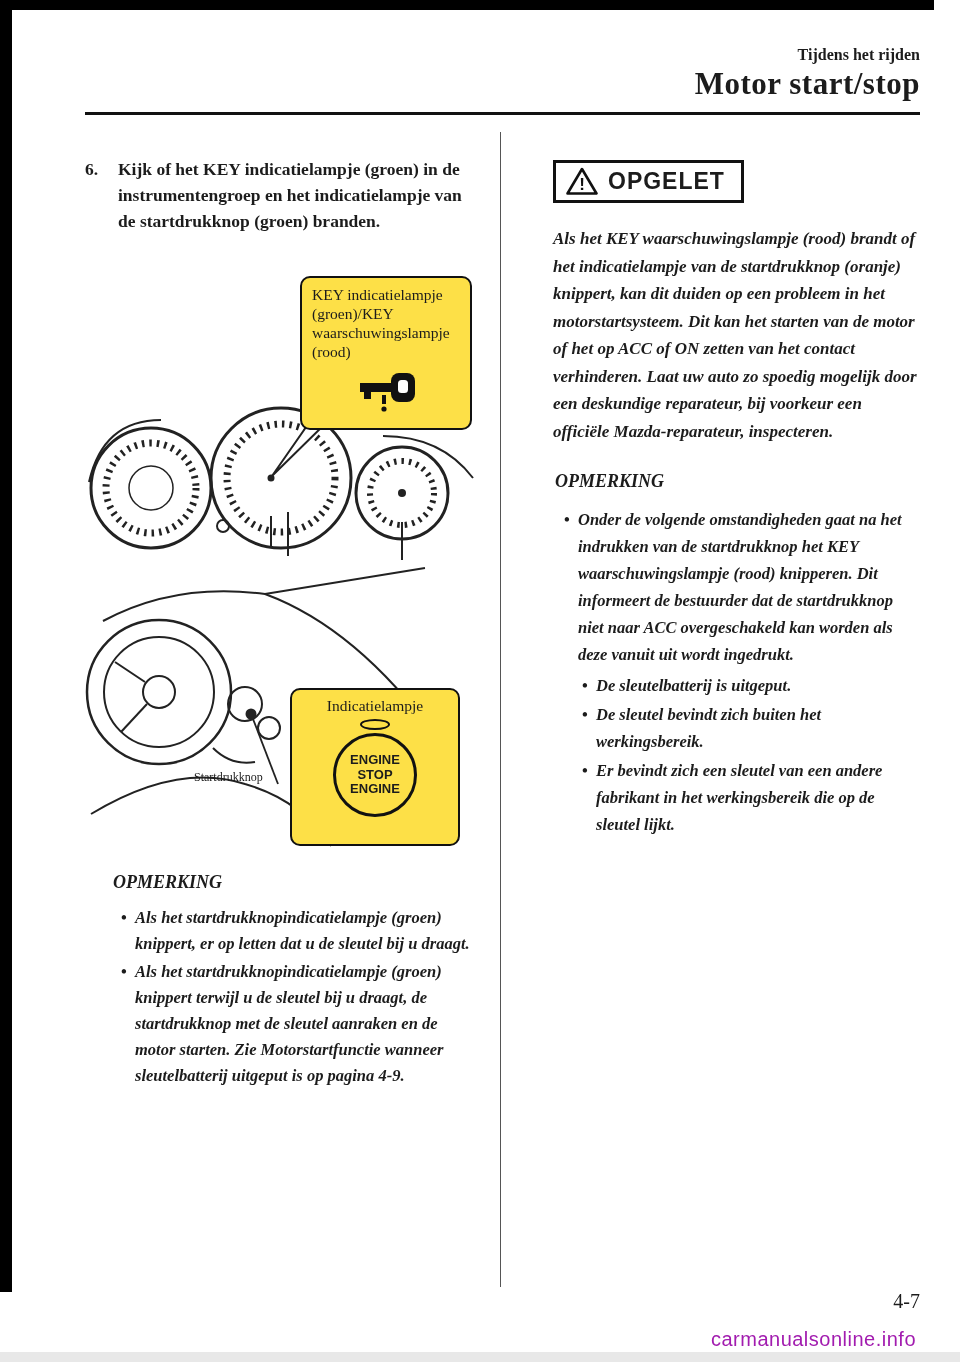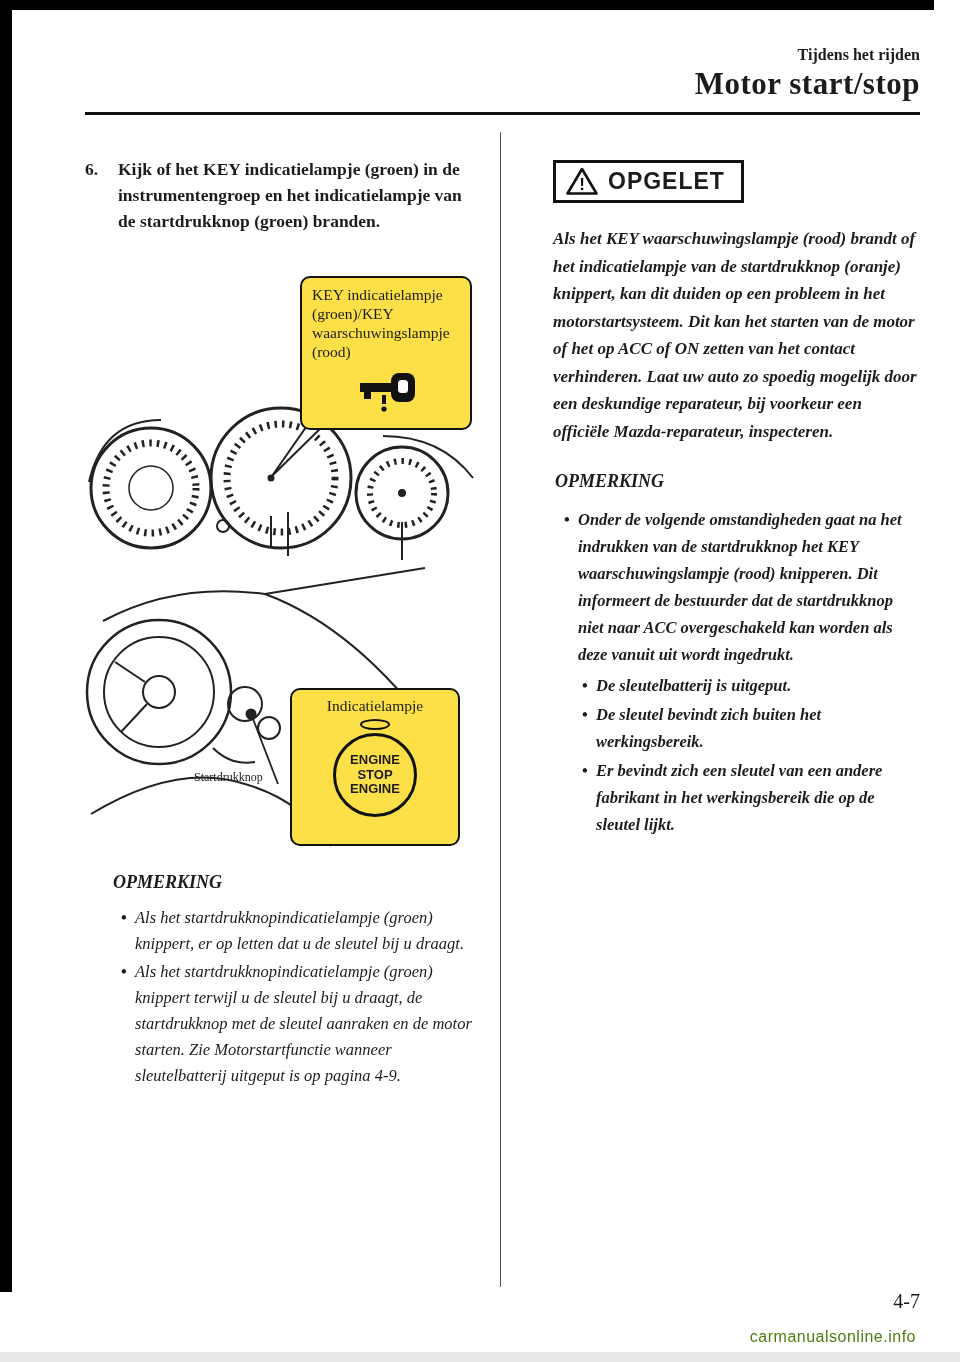--- a/index.html
+++ b/index.html
@@ -50,41 +50,41 @@
     margin:2px auto 0; width:84px; height:84px; border:3px solid #111; border-radius:50%;
     display:flex; flex-direction:column; align-items:center; justify-content:center;
     font-family:"Liberation Sans", sans-serif; font-weight:bold; font-size:13px; line-height:14.5px;
   }
   .btn-label {
     position:absolute; left:80px; top:204px; font-size:12px;margin-left:29px;
   }
 
   .note-heading { margin:16px 0 0 28px; font-size:18px; font-weight:bold; font-style:italic; }
   .note-list { margin:12px 0 0 35px; width:352px; }
-  .note-item { position:relative; padding-left:15px; font-size:16.5px; font-weight:normal; font-style:italic; line-height:26px; margin-top:2px; }
+  .note-item { position:relative; padding-left:15px; font-size:16.5px; font-weight:bold; font-style:italic; line-height:26px; margin-top:2px; }
   .note-item::before { content:"\2022"; position:absolute; left:1px; font-style:normal; font-weight:bold; }
 
   
   .caution-box {
     display:inline-flex; align-items:center; gap:10px;
     border:3px solid #111; padding:4px 16px 4px 10px; background:#fff;
   }
   .caution-label { font-family:"Liberation Sans", sans-serif; font-weight:bold; font-size:23px; letter-spacing:1px; }
   .caution-text { margin-top:22px; font-size:17px; font-weight:bold; font-style:italic; line-height:27.5px; }
   .r-note-heading { margin:26px 0 0 2px; font-size:18px; font-weight:bold; font-style:italic; }
   .r-note-main { margin:14px 0 0 10px; width:350px; }
   .r-sub-list { margin:4px 0 0 28px; width:334px; }
   .r-sub-list .note-item, .r-note-main { font-size:16.5px; font-weight:bold; font-style:italic; line-height:27px; }
   .r-note-main { position:relative; padding-left:15px; }
   .r-note-main::before { content:"\2022"; position:absolute; left:1px; font-style:normal; }
 
   
   .page-number { position:absolute; top:1290px; right:40px; font-size:20px; }
   .watermark { position:absolute; top:1328px; right:44px; font-family:"Liberation Sans", sans-serif;
-               font-size:16px; color:#4d7c0f; letter-spacing:0.5px; }
+               font-size:20px; color:#a21caf; letter-spacing:0.5px; }
 </style>
 </head>
 <body>
 
 <div class="page">
 
   <div class="edge-top"></div>
   <div class="edge-left"></div>
 
   <div class="hdr-section">Tijdens het rijden</div>

